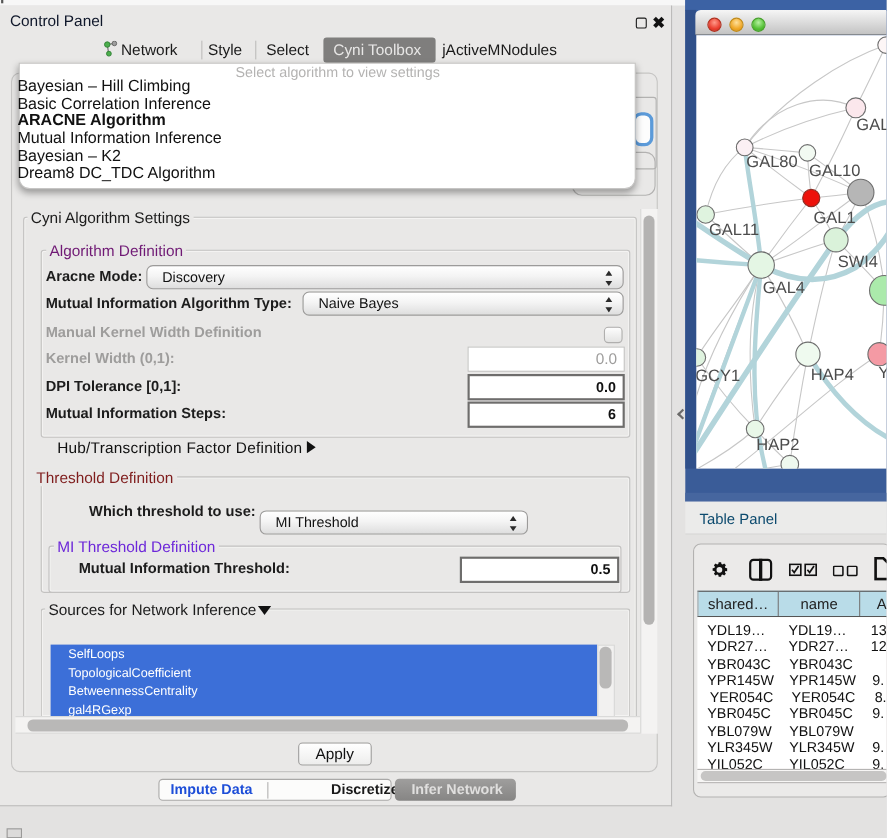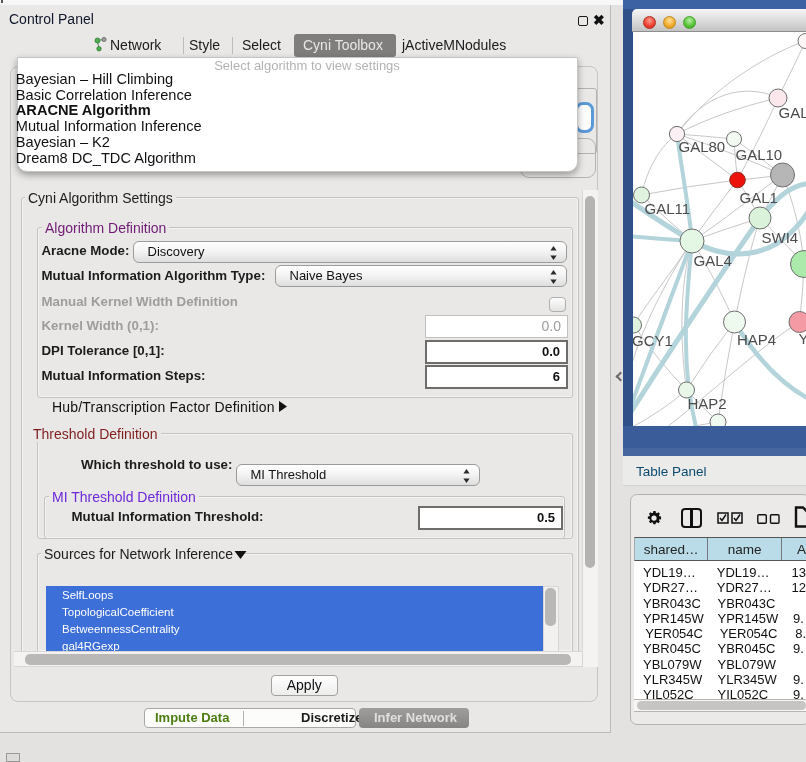--- a/index.html
+++ b/index.html
@@ -145,21 +145,21 @@
   Bayesian – K2<br>
   Dream8 DC_TDC Algorithm
 </div>
 
 <div class="abs" style="left:271px;top:675px;width:66.5px;height:20.5px;border:1px solid #a2a1a0;border-radius:4px;
      background:linear-gradient(#ffffff,#ededec);box-sizing:border-box;text-align:center;
      font-size:14px;color:#111;line-height:18.5px;">Apply</div>
 
 <div class="abs" style="left:143.5px;top:708px;width:212px;height:19.5px;background:#fcfcfb;border:1px solid #a9a8a7;border-radius:4px;box-sizing:border-box;"></div>
 <div class="abs" style="left:242.5px;top:711px;width:1px;height:15px;background:#b3b2b1;"></div>
-<div class="abs" style="left:155px;top:708px;height:19.5px;line-height:19.5px;font-size:13px;font-weight:bold;color:#4d7c0f;">Impute Data</div>
+<div class="abs" style="left:155px;top:708px;height:19.5px;line-height:19.5px;font-size:13px;font-weight:bold;color:#1d4ed8;">Impute Data</div>
 <div class="abs" style="left:256px;top:708px;height:19.5px;line-height:19.5px;font-size:13px;font-weight:bold;color:#1a1a1a;padding-left:45px;">Discretize Data</div>
 <div class="abs" style="left:359px;top:708px;width:110px;height:19.5px;background:linear-gradient(#9f9e9d,#868584);border-radius:4px;"></div>
 <div class="abs" style="left:374px;top:708px;height:19.5px;line-height:19.5px;font-size:13px;font-weight:bold;color:#e0dfde;">Infer Network</div>
 
 <div class="abs" style="left:6px;top:753px;width:14px;height:9px;background:#dcdbda;border:1.5px solid #9a9998;box-sizing:border-box;"></div>
 
 <div class="abs" style="left:617px;top:373px;width:5px;height:5px;border-left:2px solid #6b6a69;border-bottom:2px solid #6b6a69;transform:rotate(45deg);"></div>
 
 <div class="abs" style="left:622.5px;top:0;width:183.5px;height:456px;background:#3a5c98;"></div>
 <div class="abs" style="left:622.5px;top:0;width:183.5px;height:10px;background:#3c62a4;"></div>

